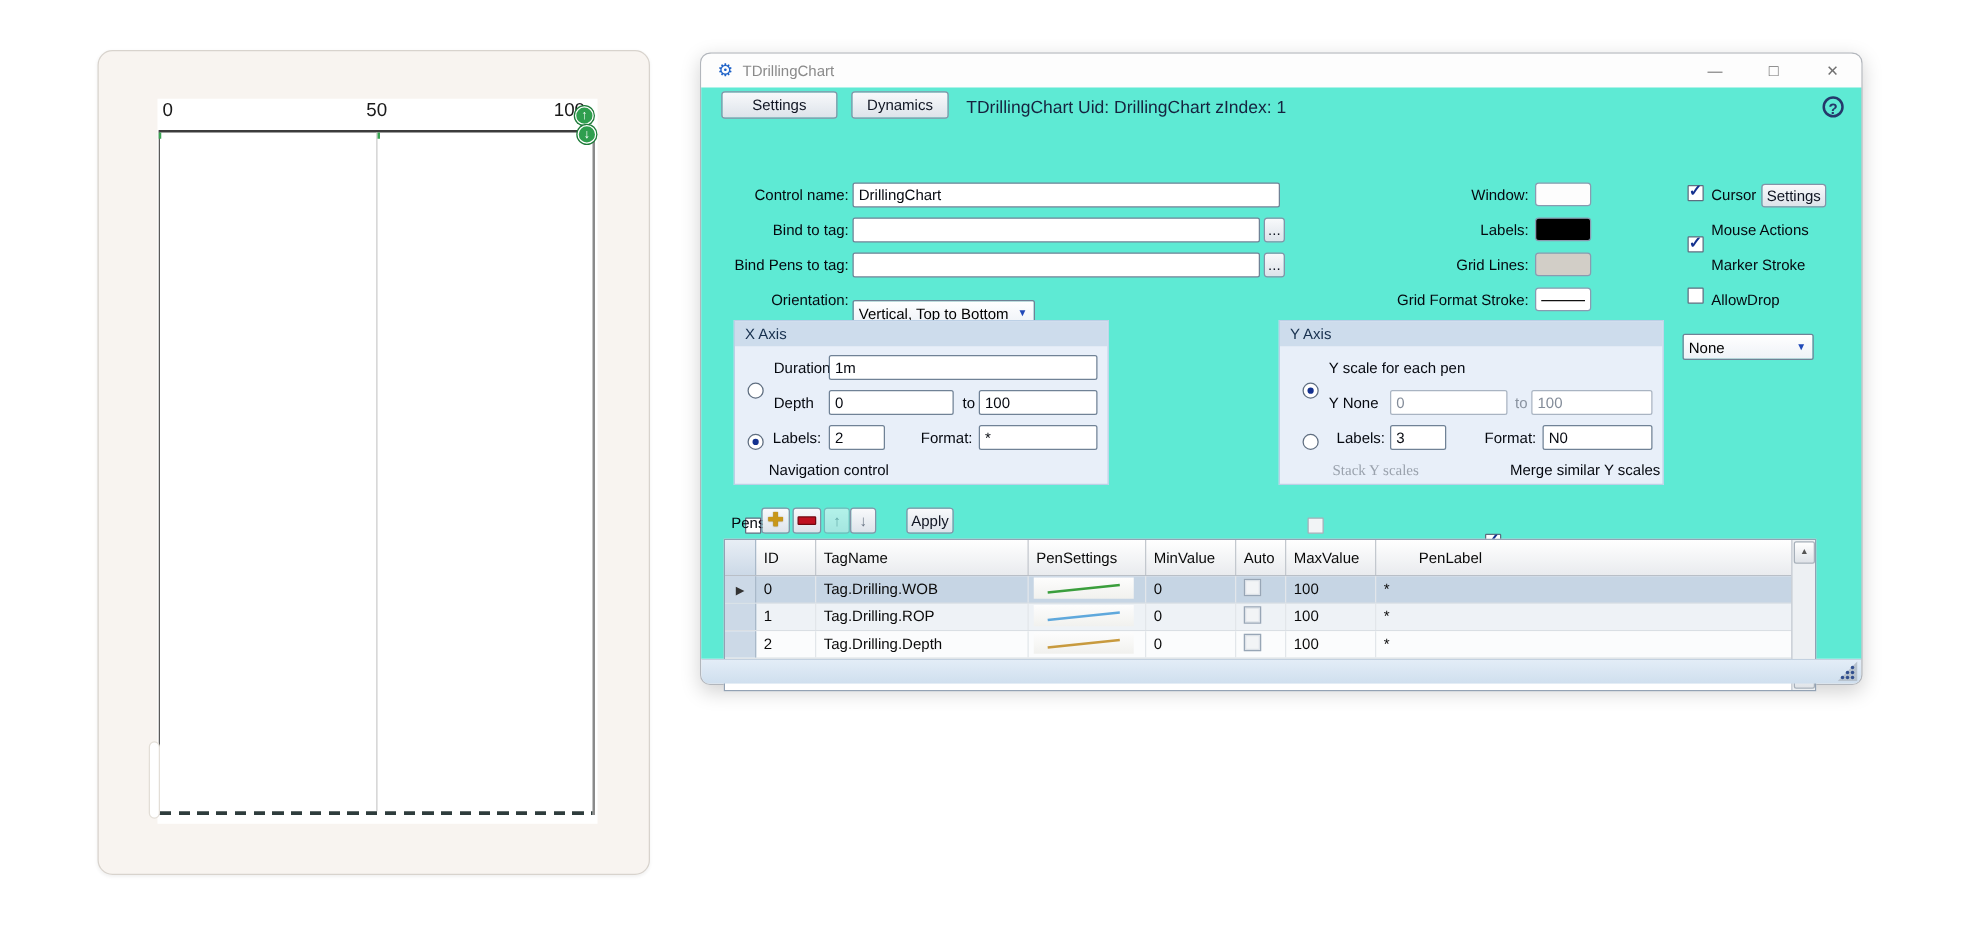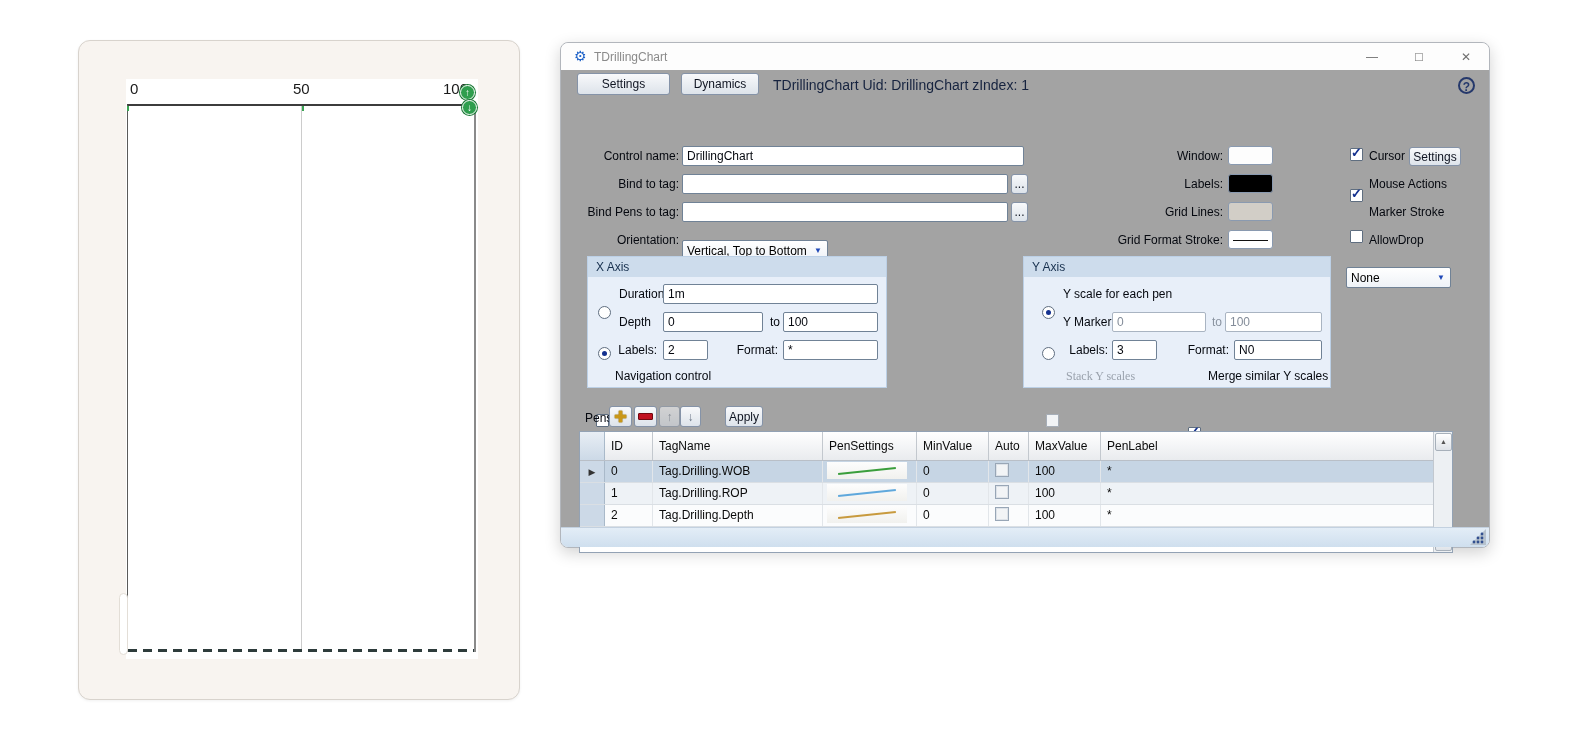--- a/index.html
+++ b/index.html
@@ -27,21 +27,21 @@
   .preview-scrollbar{left:40px;top:552px;width:9px;height:62px;background:#ffffff;
     border:1px solid #e3ded7;border-radius:5px;}
 
   
   .dialog{left:560px;top:42px;width:930px;height:506px;background:#fdfdfd;
     border:1px solid #b2b6bc;border-radius:8px;box-shadow:0 5px 16px rgba(0,0,0,.18);}
   .titlebar{left:0;top:0;right:0;height:27px;border-radius:8px 8px 0 0;background:#fdfdfd;}
   .gear{left:13px;top:6px;font-size:14px;color:#1e62c8;line-height:14px;}
   .title-text{left:33px;top:7px;font-size:12px;color:#8a8a8a;}
   .wbtn{top:5px;width:22px;height:18px;text-align:center;font-size:12px;color:#707070;line-height:18px;}
-  .dialog-body{left:0;top:27px;right:0;bottom:20px;background:#a3a3a3;}
+  .dialog-body{left:0;top:27px;right:0;bottom:20px;background:#5eead4;}
   .dialog-footer{left:0;bottom:0;right:0;height:20px;border-radius:0 0 7px 7px;
     background:linear-gradient(#e3edf7,#cfdfee);border-top:1px solid #c3d1e0;}
 
   .btn{background:linear-gradient(#f8f9fb,#dde3ea);border:1px solid #8593a8;border-radius:3px;
     font-size:12px;color:#101522;text-align:center;cursor:default;
     display:flex;align-items:center;justify-content:center;}
   .input{background:#ffffff;border:1px solid #708296;border-radius:2px;height:20px;
     font:12px "Liberation Sans",sans-serif;padding:0 4px;color:#05080f;}
   input.input{outline:none;}
   .input.dis{color:#838c99;border-color:#a9b4c2;}
@@ -216,21 +216,21 @@
       <div class="abs lbl" style="left:27px;top:112px;">Navigation control</div>
     </div>
 
     <div class="abs group" style="left:462px;top:186px;width:308px;height:132px;">
       <div class="group-header">Y Axis</div>
 
       <div class="abs radio on" style="left:18px;top:29px;"></div>
       <div class="abs lbl" style="left:39px;top:30px;">Y scale for each pen</div>
 
       <div class="abs radio" style="left:18px;top:57px;"></div>
-      <div class="abs lbl" style="left:39px;top:58px;">Y Marker</div>
+      <div class="abs lbl" style="left:39px;top:58px;">Y None</div>
       <input class="abs input dis" style="left: 88px; top: 55px; width: 94px;" value="0">
       <div class="abs lbl" style="left:188px;top:58px;color:#8a93a0;">to</div>
       <input class="abs input dis" style="left: 201px; top: 55px; width: 97px;" value="100">
 
       <div class="abs lbl rlbl" style="left:35px;top:86px;width:49px;">Labels:</div>
       <input class="abs input" style="left: 88px; top: 83px; width: 45px;" value="3">
       <div class="abs lbl rlbl" style="left:160px;top:86px;width:45px;">Format:</div>
       <input class="abs input" style="left: 210px; top: 83px; width: 88px;" value="N0">
 
       <div class="abs checkbox dis" style="left:22px;top:111px;"></div>
@@ -261,21 +261,21 @@
     <div class="abs tbl" style="left:18px;top:361px;width:874px;height:122px;">
       <div class="tbl-main">
         <div class="thead">
           <div class="gut gut-h"></div>
           <div class="th" style="width:48px;">ID</div>
           <div class="th" style="width:170px;">TagName</div>
           <div class="th" style="width:94px;">PenSettings</div>
           <div class="th" style="width:72px;">MinValue</div>
           <div class="th" style="width:40px;">Auto</div>
           <div class="th" style="width:72px;">MaxValue</div>
-          <div class="th" style="flex:1;border-right:none;">PenLabel</div>
+          <div class="th" style="flex:1;border-right:none;margin-left:28px;">PenLabel</div>
         </div>
 
         <div class="trow row-sel">
           <div class="gut">
               <span style="font-size:9px;color:#333;">▶</span>
             </div>
           <div class="td" style="width:48px;">0</div>
           <div class="td" style="width:170px;">Tag.Drilling.WOB</div>
           <div class="td" style="width:94px;padding:0;">
             <div class="pen-box">

